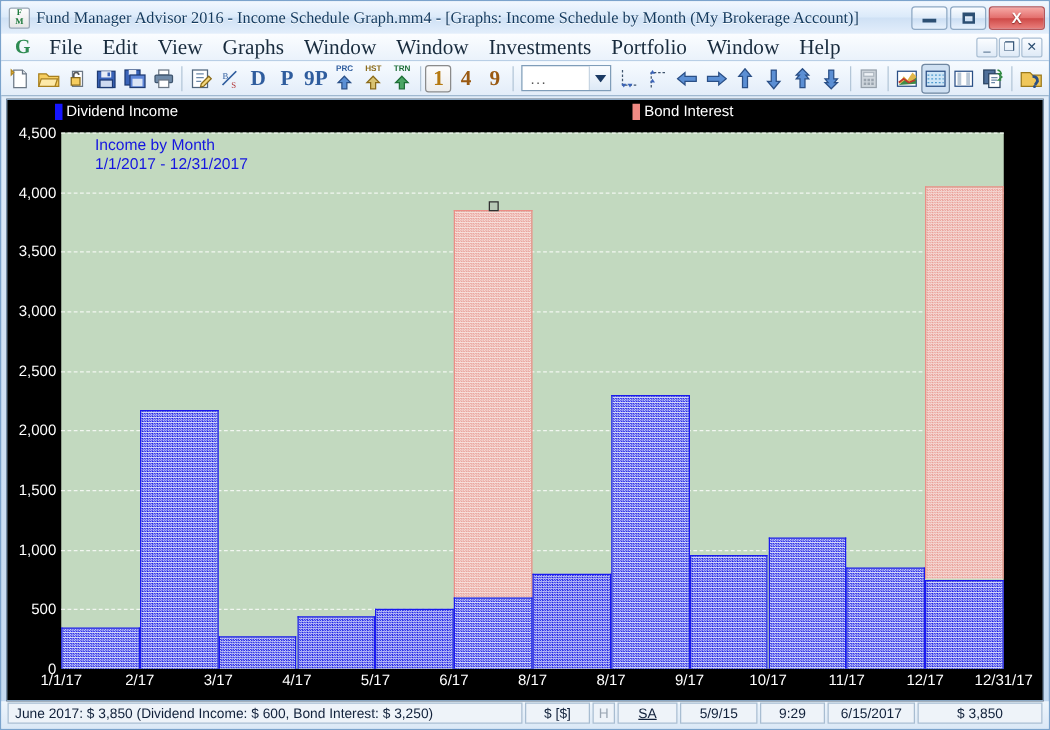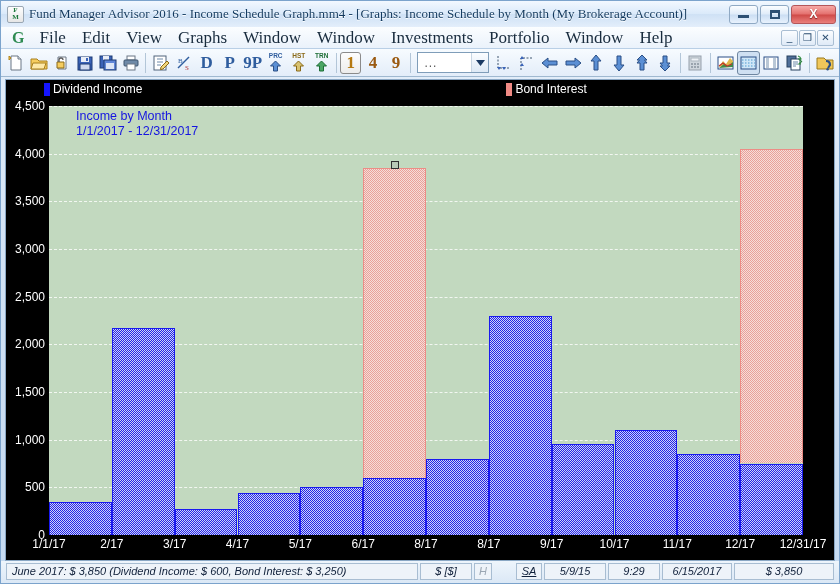--- a/index.html
+++ b/index.html
@@ -182,35 +182,34 @@
     border:1px solid #ec8d86;
     border-bottom:none;
   }
   #sel-handle {
     position:absolute;width:8px;height:8px;
     border:1px solid #303030;background:#b8c9b6;
   }
 
   
   #statusbar {
-    flex:0 0 22px;height:22px;display:flex;align-items:center;
+    flex:0 0 22px;height:22px;display:flex;align-items:flex-start;
     padding:1px 5px 3px 5px;gap:2px;
     background:linear-gradient(to bottom,#eef5fc,#dbe8f6);
-    font-style:italic;
   }
   .sb {
     height:17px;border:1px solid #a8bdd2;background:#eef3f9;
     display:flex;align-items:center;
     font-family:"Liberation Sans",sans-serif;font-size:11px;color:#10203a;
     padding:0 5px;white-space:nowrap;
   }
   #sb-main { flex:1 1 auto;min-width:0;overflow:hidden; }
   .sb-c { justify-content:center; }
   #sb-h { width:18px;color:#9aa6b3;padding:0; }
-  #sb-sa { width:26px;text-decoration:underline;margin-left:22px; }
+  #sb-sa { width:48px;text-decoration:underline; }
   #sb-cur { width:52px; }
   #sb-date1 { width:62px; }
   #sb-time { width:52px; }
   #sb-date2 { width:70px; }
   #sb-amt { width:100px; }
 </style>
 </head>
 <body>
 
 <div id="window">

